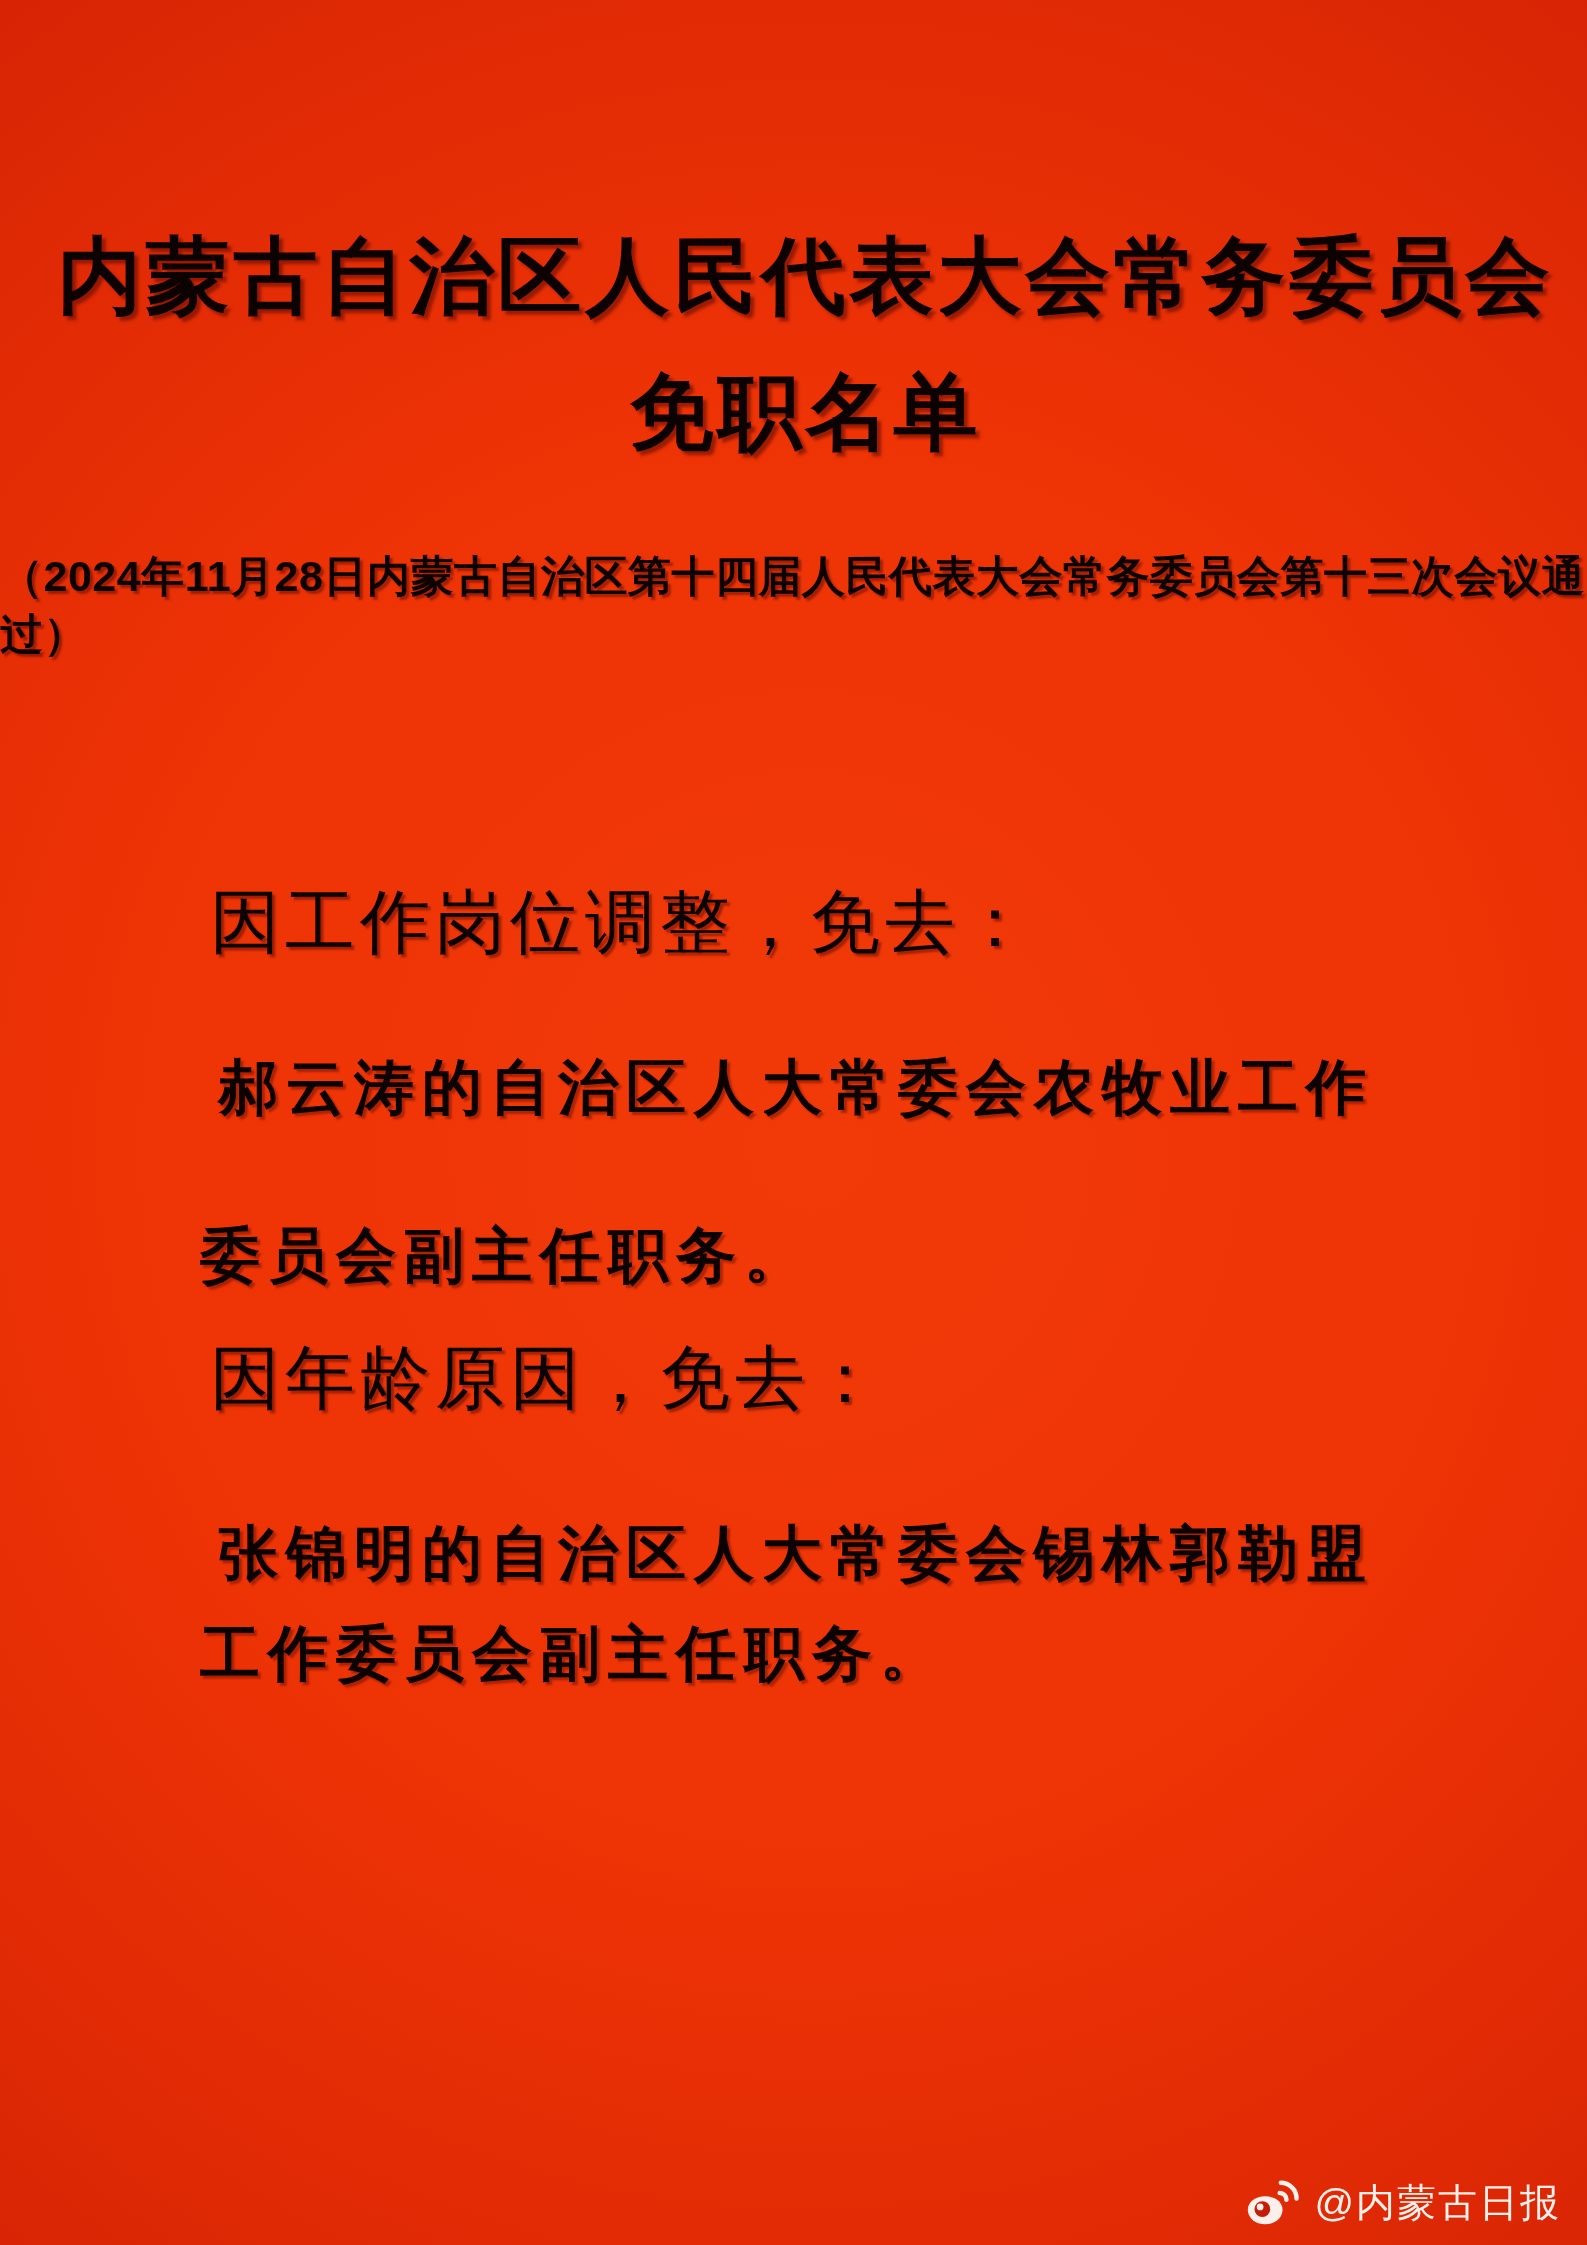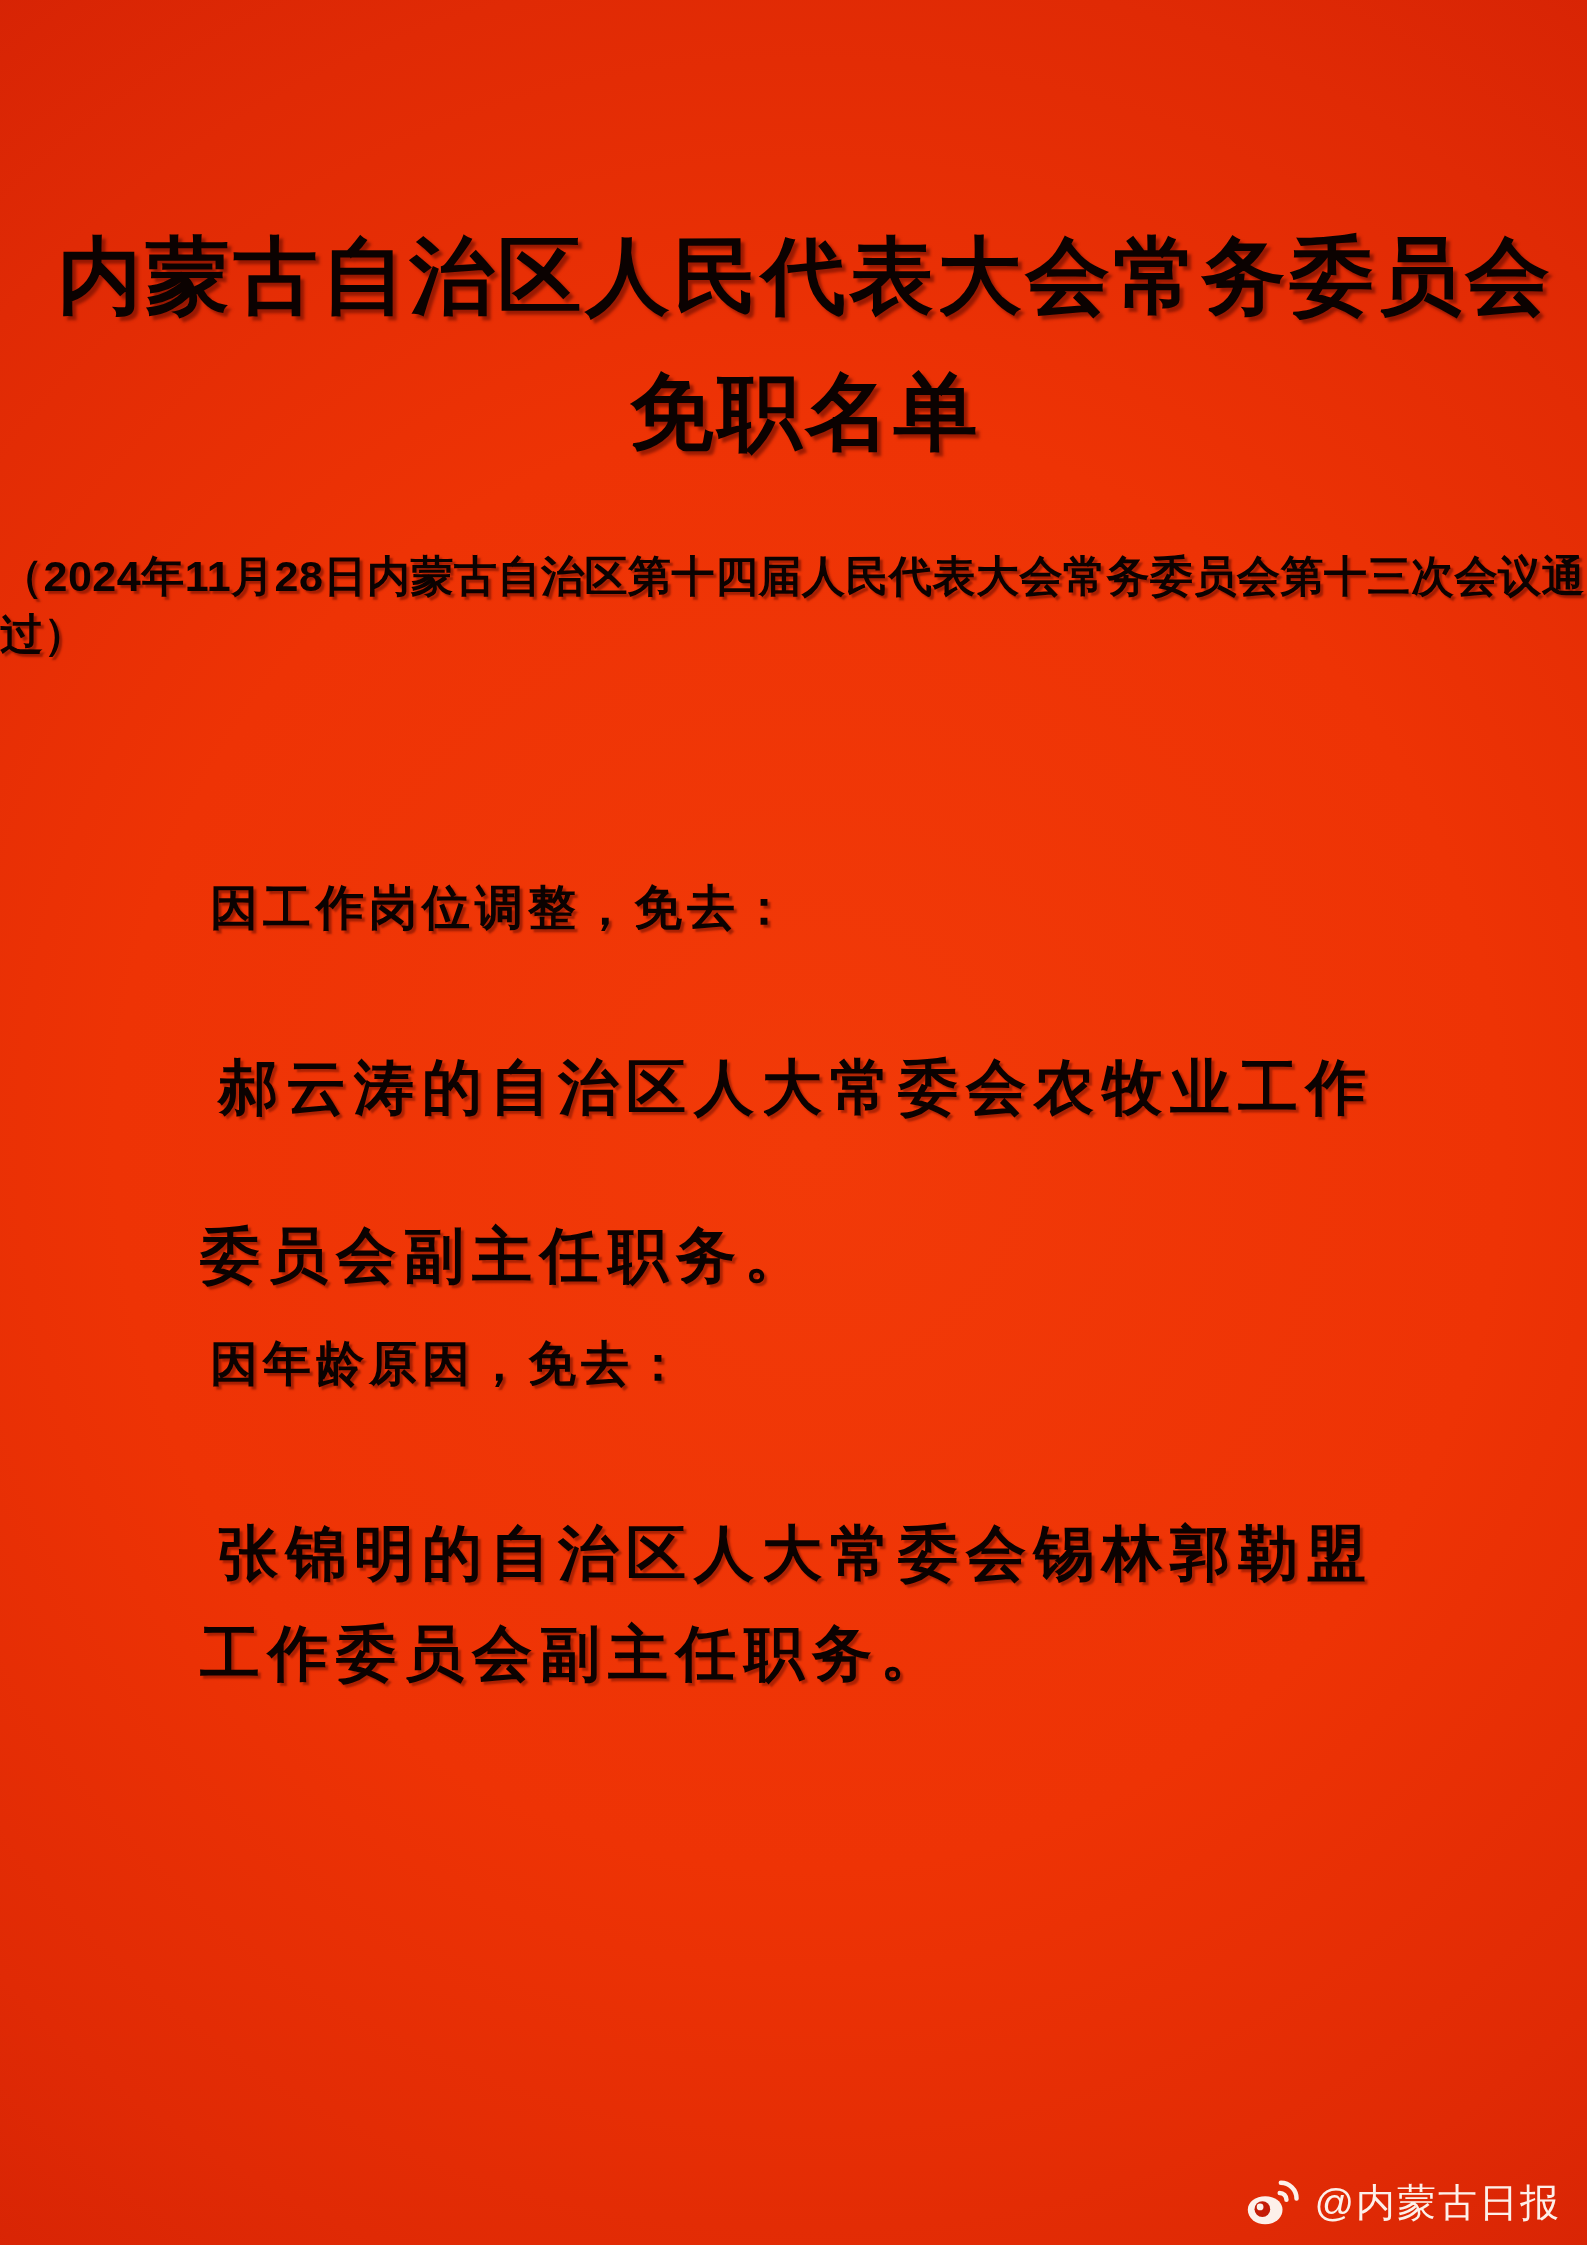--- a/index.html
+++ b/index.html
@@ -41,22 +41,22 @@
     left: 0;
     width: 100%;
     text-align: left;
     font-size: 43px;
     font-weight: bold;
     letter-spacing: 0.5px;
     text-shadow: 3px 3px 2px rgba(90, 10, 0, 0.5);
   }
   .section-heading {
     position: absolute;
-    font-size: 48px;
-    font-weight: bold;
+    font-size: 70px;
+    font-weight: normal;
     letter-spacing: 5px;
     text-shadow: 3px 3px 2px rgba(90, 10, 0, 0.5);
     white-space: nowrap;
   }
   .body-line {
     position: absolute;
     font-size: 60px;
     font-weight: 600;
     letter-spacing: 8px;
     text-shadow: 3px 3px 2px rgba(90, 10, 0, 0.45);

